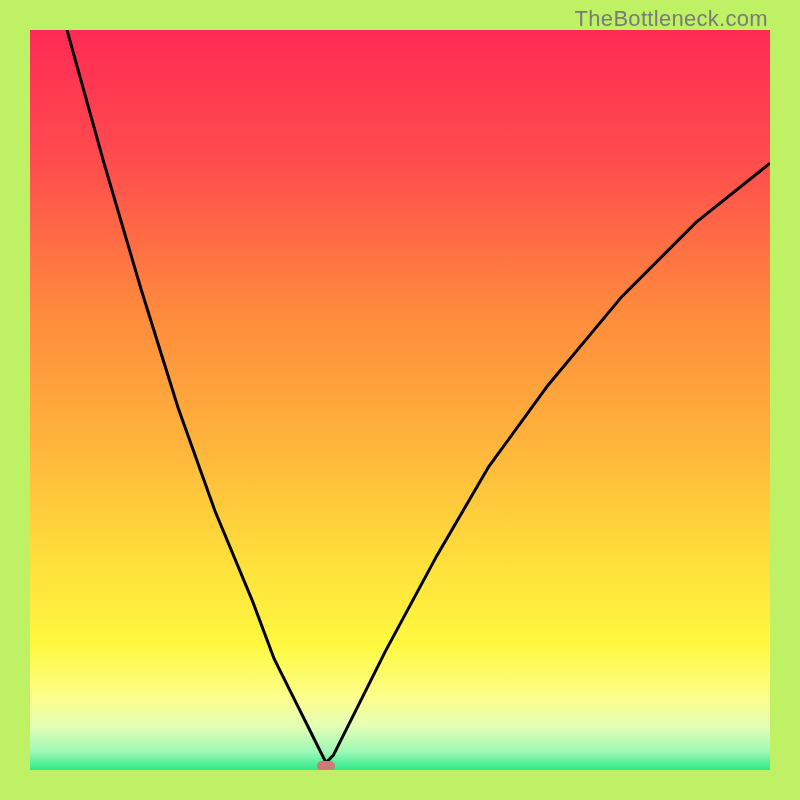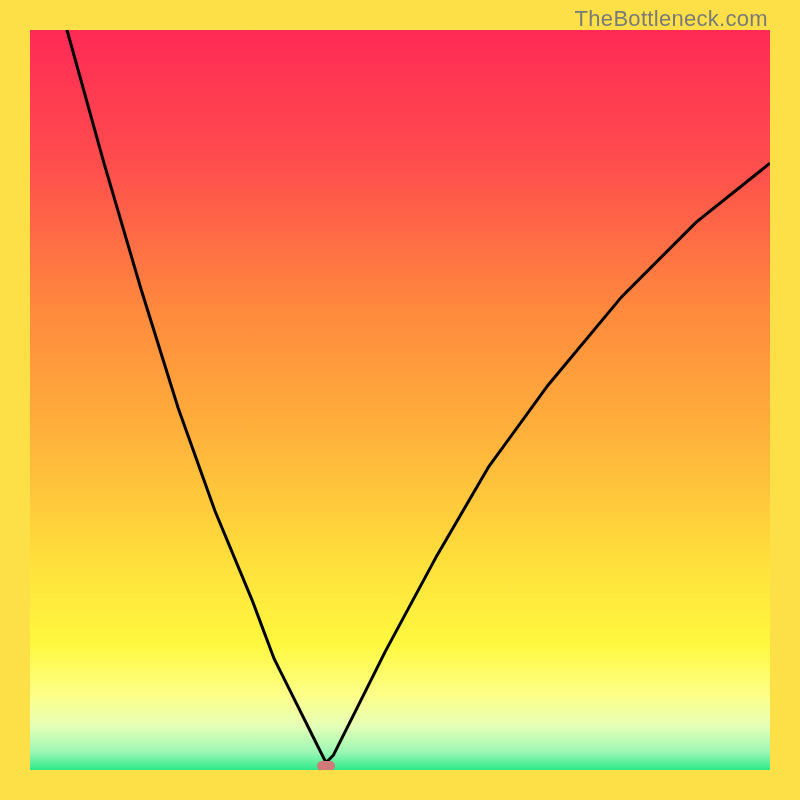--- a/index.html
+++ b/index.html
@@ -8,21 +8,21 @@
     width: 800px;
     height: 800px;
     overflow: hidden;
     background: #000;
     font-family: Arial, Helvetica, sans-serif;
   }
   .frame {
     position: relative;
     width: 800px;
     height: 800px;
-    background: #fde047;
+    background: #bef264;
   }
   .plot-area {
     position: absolute;
     left: 30px;
     top: 30px;
     width: 740px;
     height: 740px;
     overflow: hidden;
   }
   .gradient-bg {

